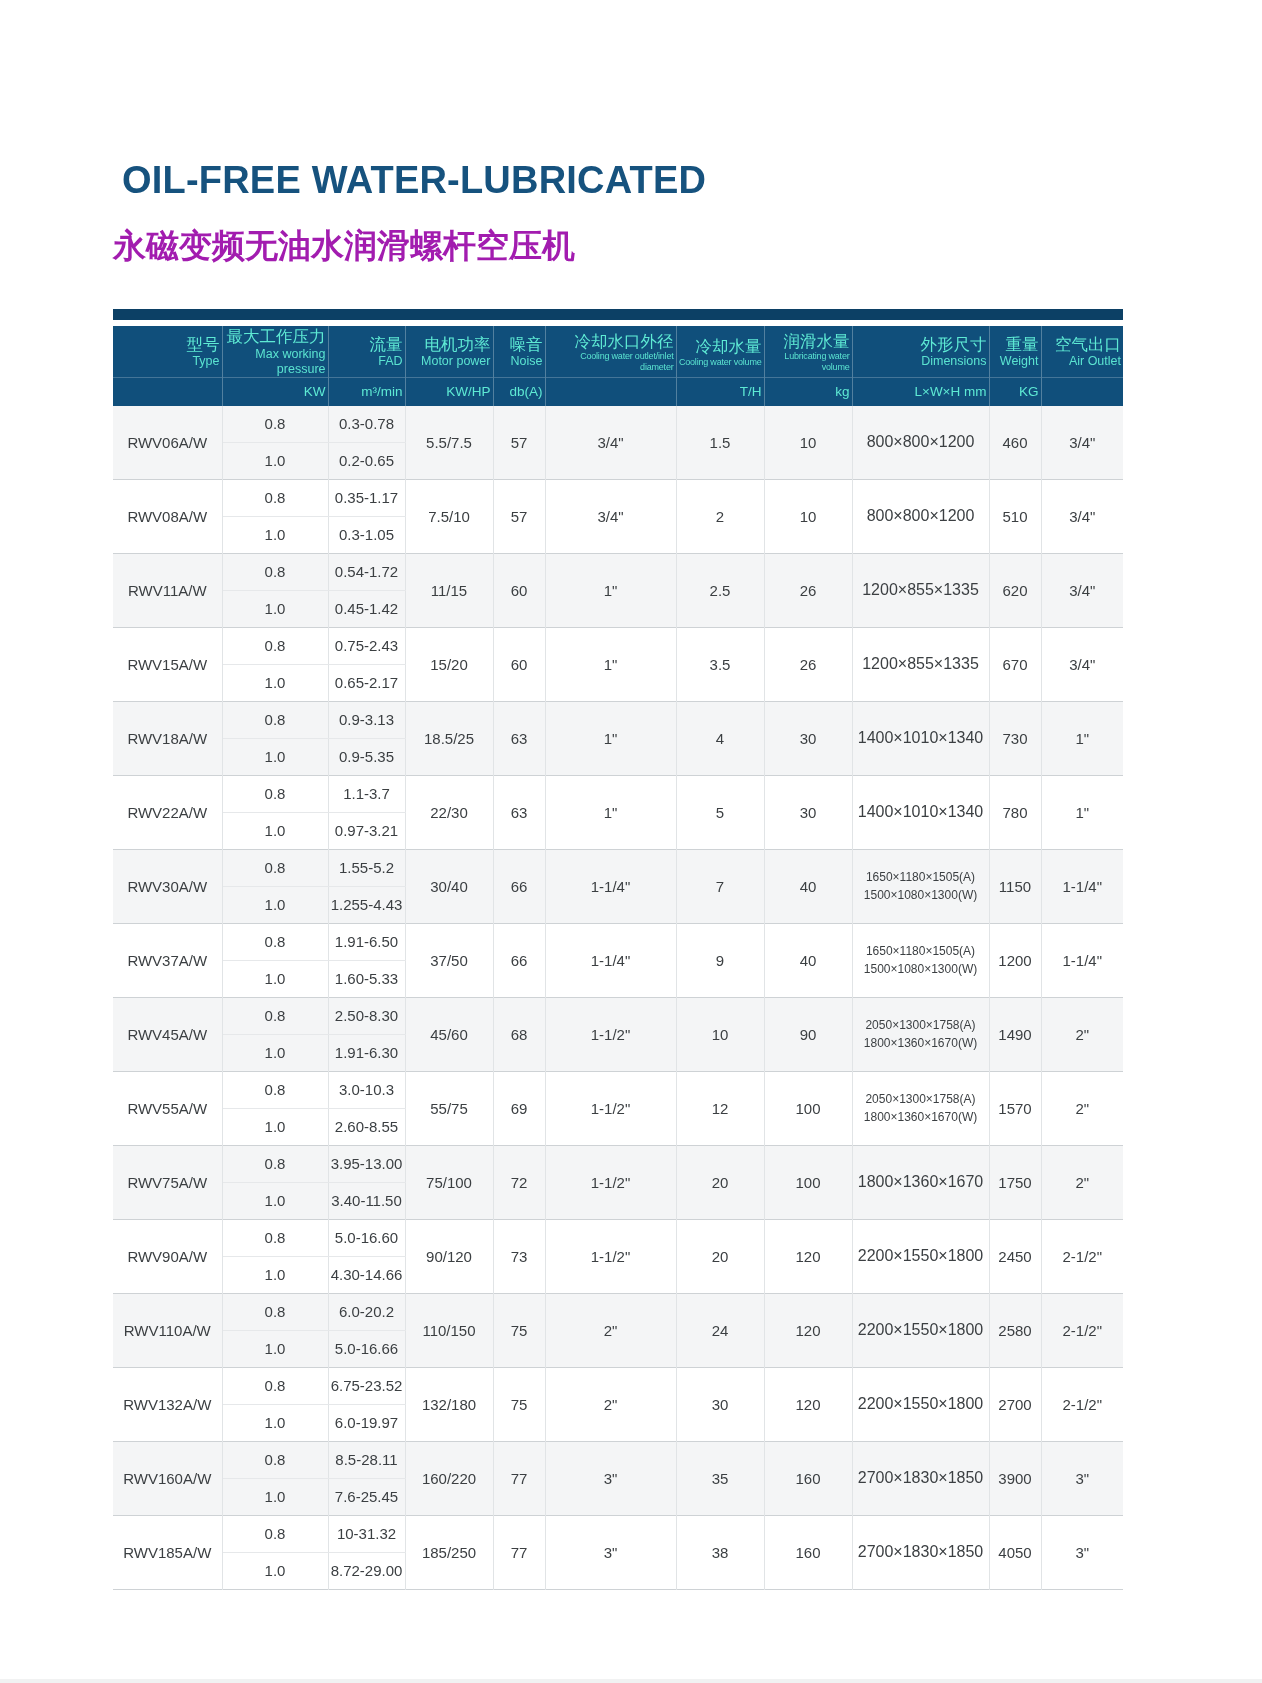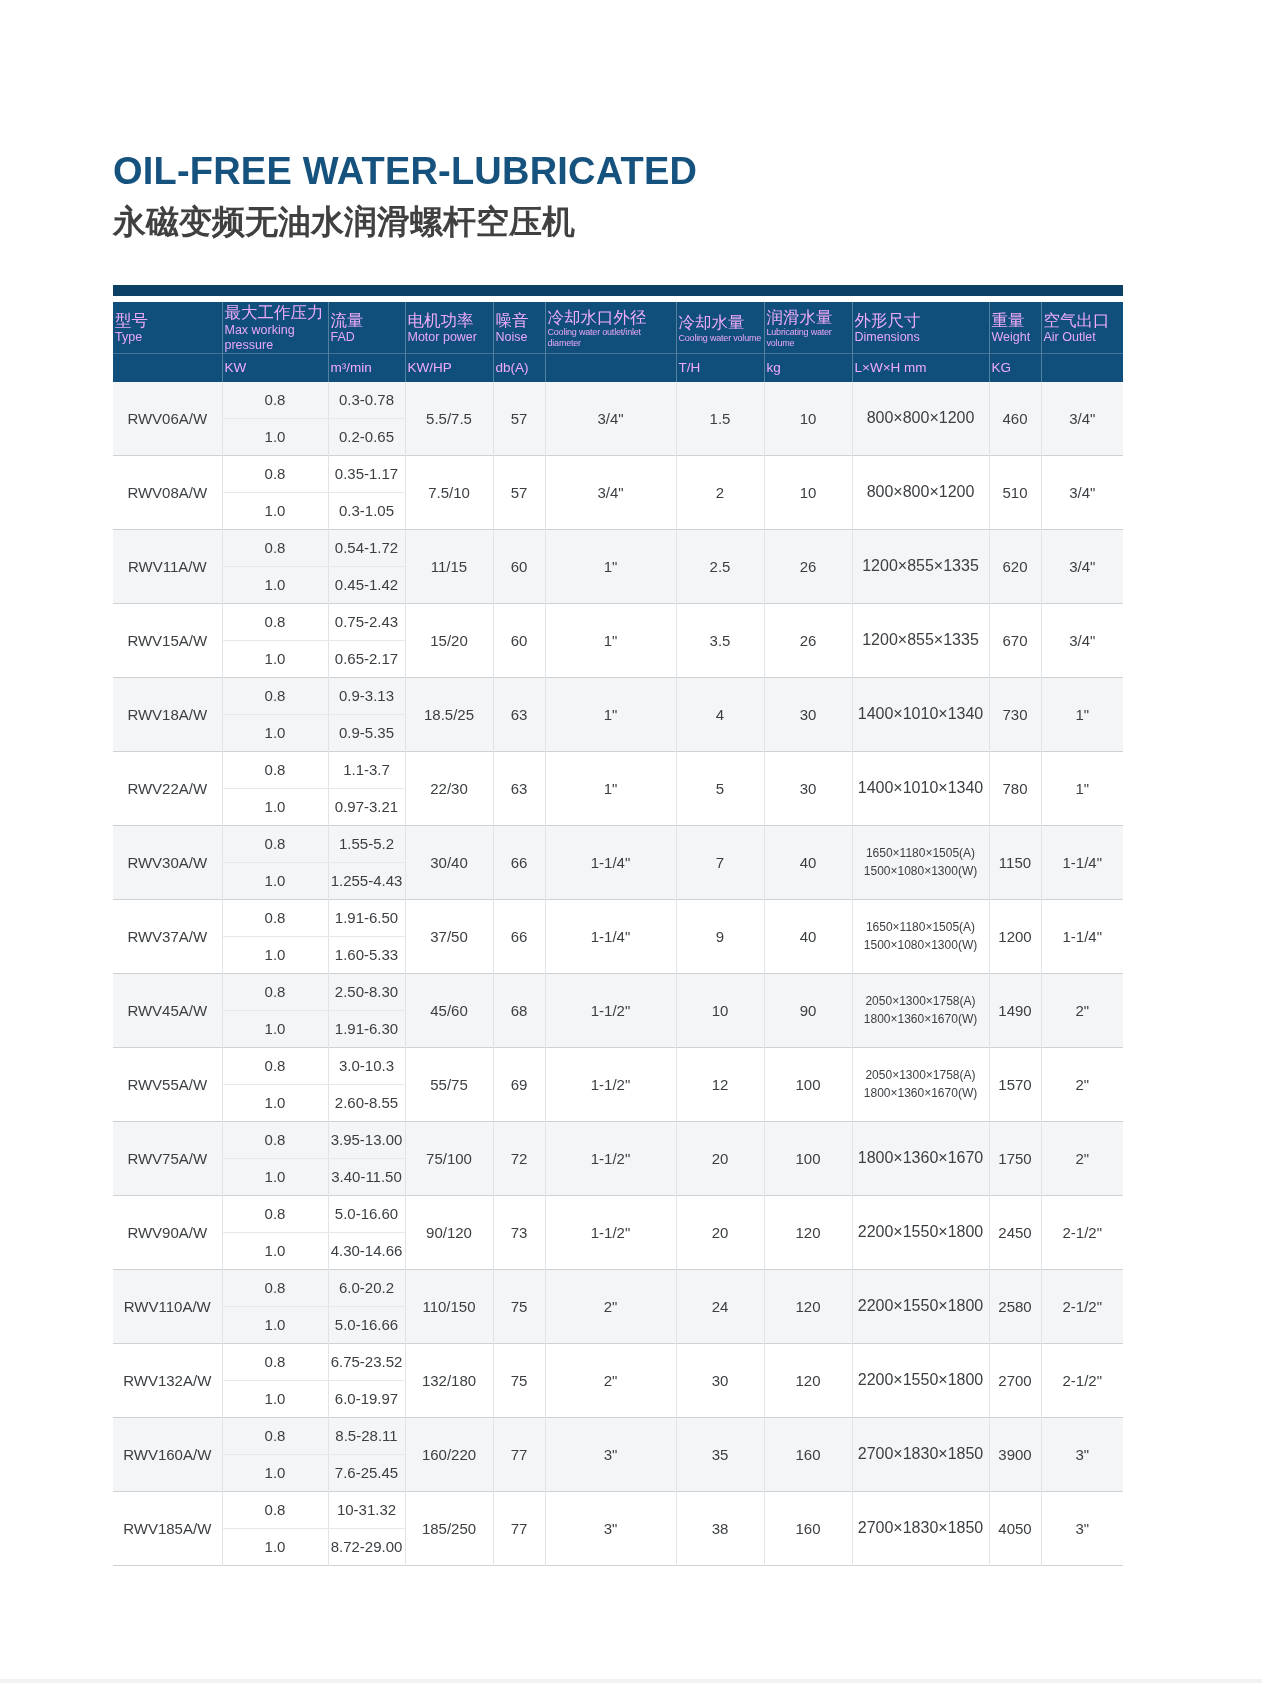--- a/index.html
+++ b/index.html
@@ -6,44 +6,44 @@
   body {
     width: 1262px; height: 1683px;
     font-family: "Liberation Sans", "DejaVu Sans", sans-serif;
     position: relative; overflow: hidden;
   }
   .page { position: relative; width: 1262px; height: 1683px; }
 
   
   .title-block { padding: 148px 0 0 113px; }
   .title-en {
-    margin: 0; color: #16527E; font-size: 38px; font-weight: bold;
+    margin: 9px; color: #16527E; font-size: 38px; font-weight: bold;
     line-height: 1.22; letter-spacing: 0.2px;
   }
   .title-en span { display: block; }
   .title-zh {
-    margin: 9px 0 0 0; color: #404040; font-size: 33px; font-weight: bold;
+    margin: 24px 0 0 0; color: #a21caf; font-size: 33px; font-weight: bold;
     line-height: 1.15;
   }
 
   
   .accent-bar {
     width: 1010px; height: 11px; margin: 44px 0 6px 113px;
     background: #0C4065;
   }
 
   
   table.spec {
     width: 1010px; margin-left: 113px;
     border-collapse: collapse; table-layout: fixed;
     border-bottom: 1px solid #CED2D5;
   }
   thead th {
-    background: #104F7B; color: #f0abfc; font-weight: normal;
-    text-align: left; vertical-align: middle; padding: 0 2px;
+    background: #104F7B; color: #5eead4; font-weight: normal;
+    text-align: right; vertical-align: middle; padding: 0 2px;
     border-right: 1px solid rgba(255,255,255,0.28);
   }
   thead tr th:last-child { border-right: none; }
   thead tr.hdr-main th { height: 44px; }
   thead tr.hdr-units th {
     height: 28px; font-size: 13.5px;
     border-top: 1px solid rgba(255,255,255,0.22);
   }
   .hz { display: block; font-size: 16.5px; line-height: 1.25; }
   .he { display: block; font-size: 12.5px; line-height: 1.2; opacity: 0.96; }

